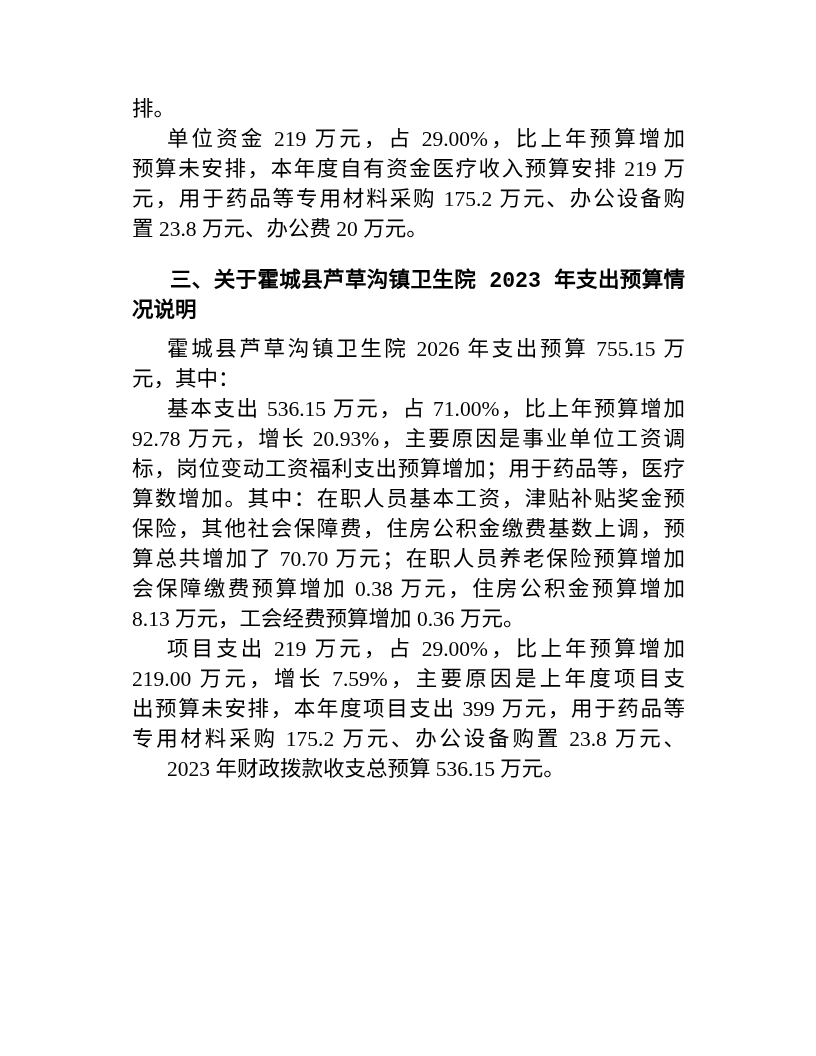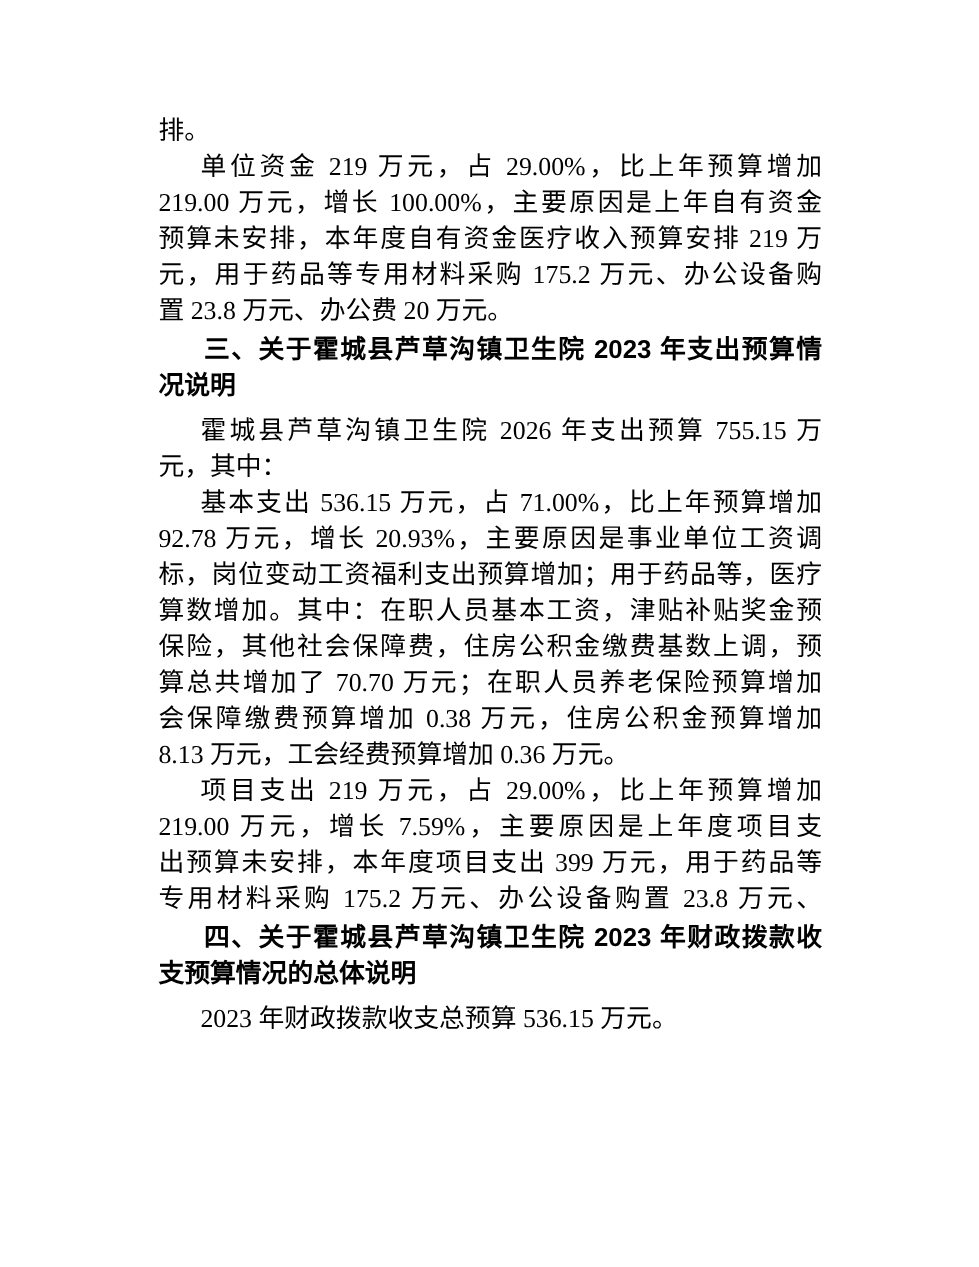--- a/index.html
+++ b/index.html
@@ -19,22 +19,22 @@
     overflow: hidden;
   }
   .doc-body {
     font-family: "Liberation Serif", "DejaVu Serif", serif;
     font-size: 21.5px;
     line-height: 30px;
     color: #000000;
   }
   .block { margin: 0; }
   .block.heading {
-    margin: 2px 0 8px 0;
-    font-family: Liberation Sans, sans-serif;
+    margin: 22px 0 8px 0;
+    font-family: Liberation Mono, monospace;
     font-weight: bold;
   }
   .line {
     text-align: justify;
     text-align-last: justify;
     white-space: normal;
   }
   .line.last {
     text-align: left;
     text-align-last: left;
@@ -46,21 +46,20 @@
 </head>
 <body>
 
 <div class="page">
   <main class="doc-body">
       <div class="block continuation">
         <div class="line last">排。</div>
       </div>
       <div class="block paragraph">
         <div class="line first">单位资金 219 万元，占 29.00%，比上年预算增加</div>
-        <div class="line">219.00 万元，增长 100.00%，主要原因是上年自有资金</div>
         <div class="line">预算未安排，本年度自有资金医疗收入预算安排 219 万</div>
         <div class="line">元，用于药品等专用材料采购 175.2 万元、办公设备购</div>
         <div class="line last">置 23.8 万元、办公费 20 万元。</div>
       </div>
       <div class="block heading">
         <div class="line first">三、关于霍城县芦草沟镇卫生院 2023 年支出预算情</div>
         <div class="line last">况说明</div>
       </div>
       <div class="block paragraph">
         <div class="line first">霍城县芦草沟镇卫生院 2026 年支出预算 755.15 万</div>
@@ -75,21 +74,17 @@
         <div class="line">算总共增加了 70.70 万元；在职人员养老保险预算增加</div>
         <div class="line">会保障缴费预算增加 0.38 万元，住房公积金预算增加</div>
         <div class="line last">8.13 万元，工会经费预算增加 0.36 万元。</div>
       </div>
       <div class="block paragraph">
         <div class="line first">项目支出 219 万元，占 29.00%，比上年预算增加</div>
         <div class="line">219.00 万元，增长 7.59%，主要原因是上年度项目支</div>
         <div class="line">出预算未安排，本年度项目支出 399 万元，用于药品等</div>
         <div class="line">专用材料采购 175.2 万元、办公设备购置 23.8 万元、</div>
       </div>
-      <div class="block heading">
-        <div class="line first">四、关于霍城县芦草沟镇卫生院 2023 年财政拨款收</div>
-        <div class="line last">支预算情况的总体说明</div>
-      </div>
       <div class="block paragraph">
         <div class="line first last">2023 年财政拨款收支总预算 536.15 万元。</div>
       </div>
     </main>
 </div>
 
 </body></html>

